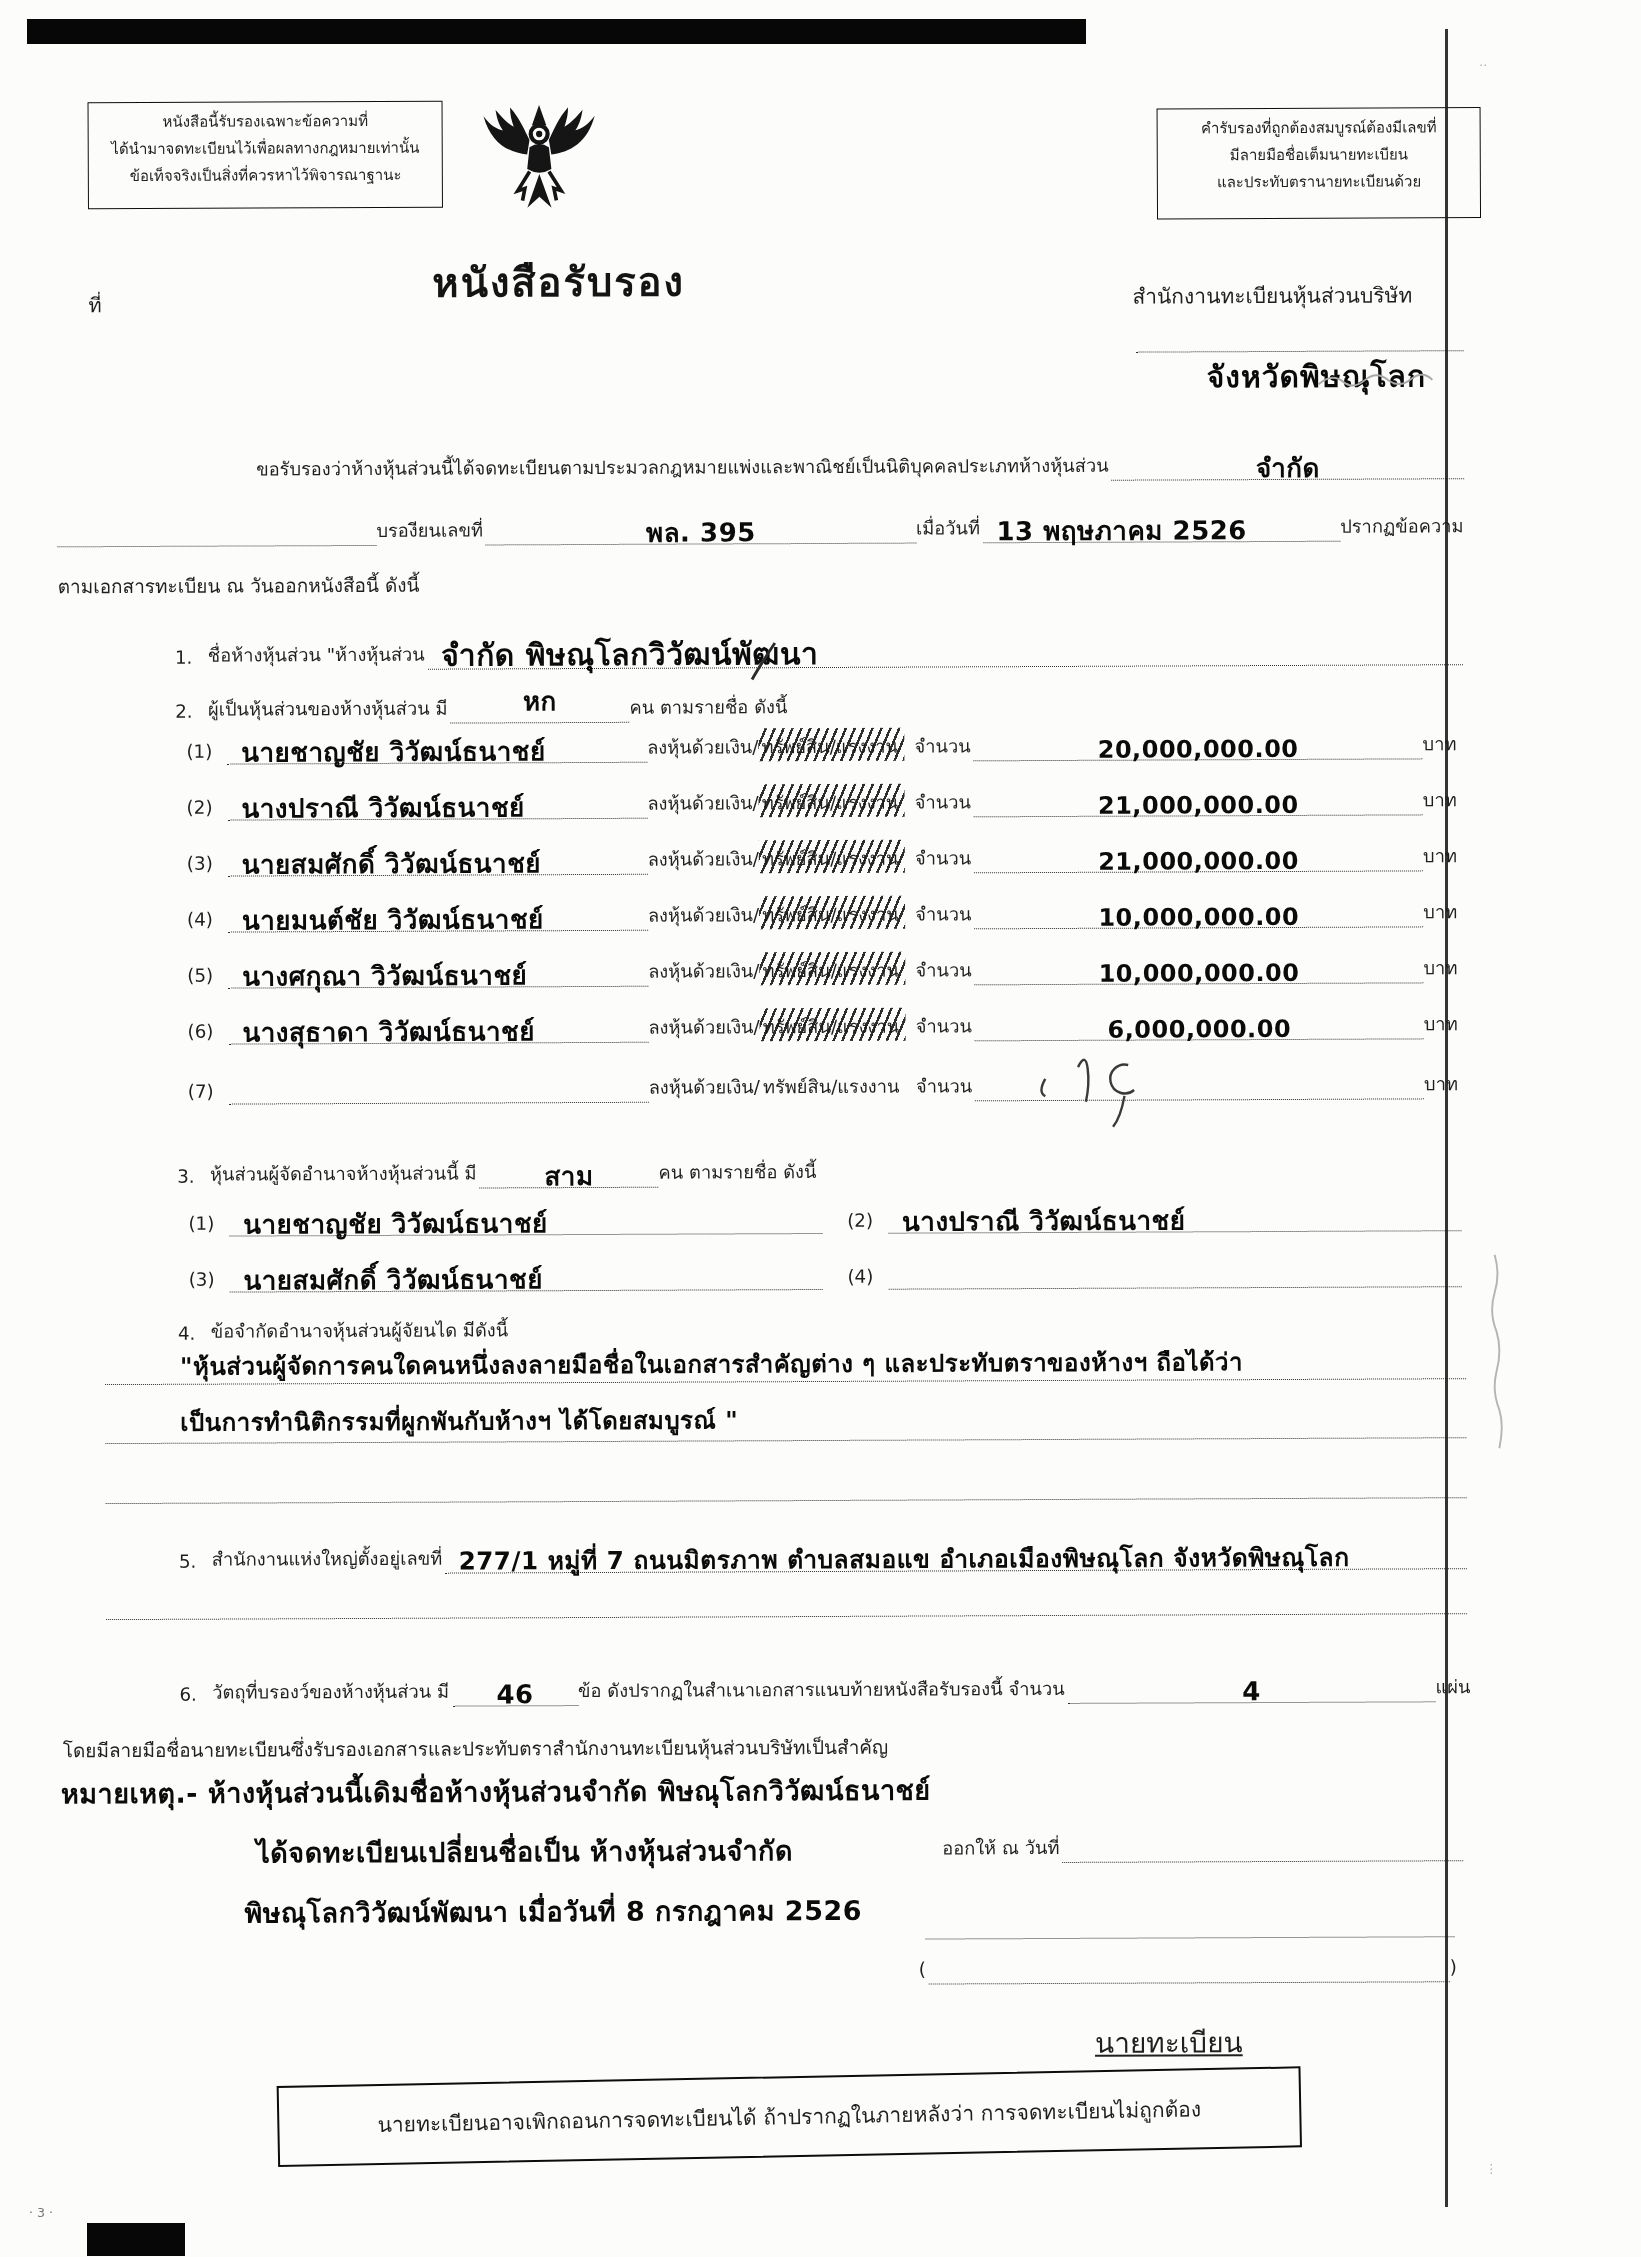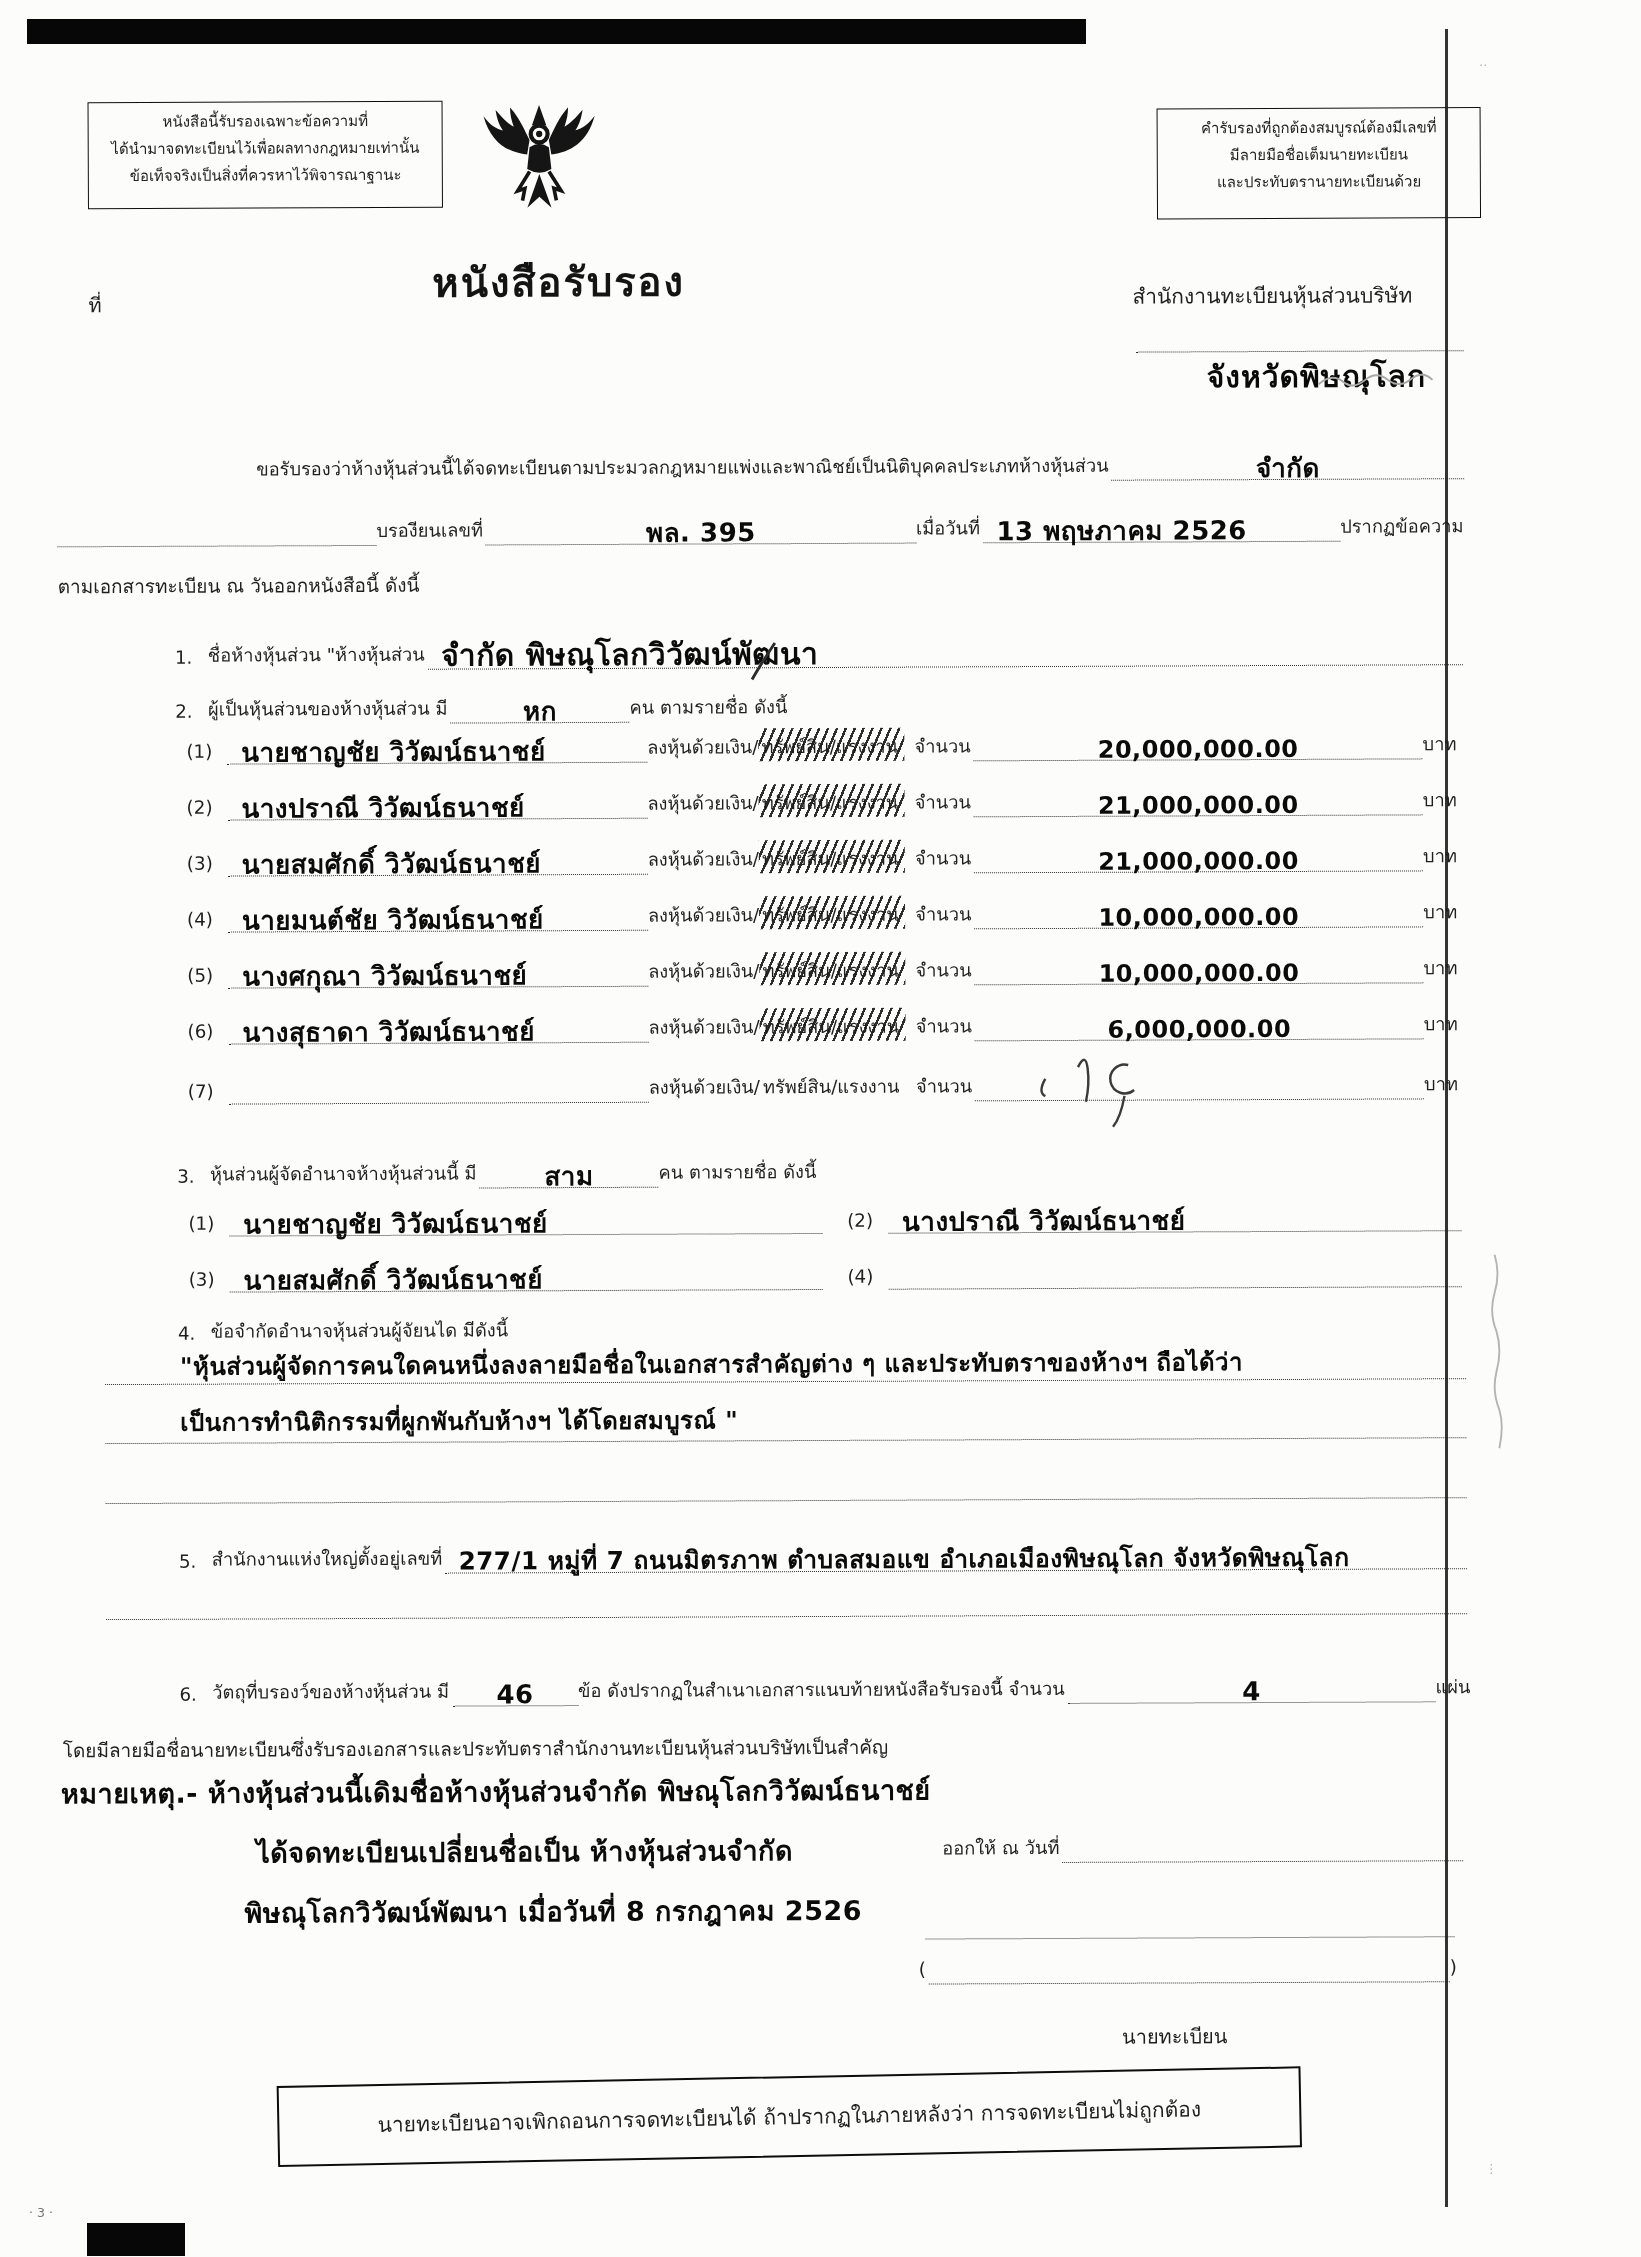--- a/index.html
+++ b/index.html
@@ -110,21 +110,21 @@
       <span class="num">1.</span>
       <span class="lbl">ชื่อห้างหุ้นส่วน "ห้างหุ้นส่วน</span>
       <span class="dot start">
           <b class="stamp s31">จำกัด พิษณุโลกวิวัฒน์พัฒนา</b>
         </span>
     </div>
 
     <div class="line" style="left:177px;top:678px;width:719px;height:44px;">
       <span class="num">2.</span>
       <span class="lbl">ผู้เป็นหุ้นส่วนของห้างหุ้นส่วน มี</span>
-      <span class="dot" style="flex:0 0 179px;">
+      <span class="dot" style="flex:0 0 179px;align-items:center;">
           <b class="stamp s27">หก</b>
         </span>
       <span class="lbl">คน ตามรายชื่อ ดังนี้</span>
     </div>
     <svg class="abs" style="left:748px;top:639px;" width="35" height="44" viewBox="0 0 36 46">
       <path d="M30 4 C22 16 14 28 6 42" stroke="#2c2c2c" stroke-width="3" fill="none"></path>
     </svg>
 
     <div class="line" style="left:188px;top:714px;right:180px;height:48px;">
       <span class="num">(1)</span>
@@ -293,21 +293,21 @@
     <div class="line" style="left:939px;top:1825px;width:521px;height:39px;">
       <span class="lbl">ออกให้ ณ วันที่</span>
       <span class="dot"></span>
     </div>
     <div class="rule" style="left:922px;top:1914px;width:529px;height:25px;"></div>
     <div class="line" style="left:915px;top:1943px;width:541px;height:42px;">
       <span class="lbl">(</span>
       <span class="dot"></span>
       <span class="lbl">)</span>
     </div>
-    <div class="abs typed" style="left:1118px;top:2022px;font-size:20px;">นายทะเบียน</div>
+    <div class="abs typed" style="left:1091px;top:2022px;font-size:28px;text-decoration:underline;">นายทะเบียน</div>
 
     <div class="fbox" style="left:273px;top:2076px;width:1020px;height:77px;">
       <span>นายทะเบียนอาจเพิกถอนการจดทะเบียนได้ ถ้าปรากฏในภายหลังว่า การจดทะเบียนไม่ถูกต้อง</span>
     </div>
 
   </div>
 </div>
 
 
 </body></html>

